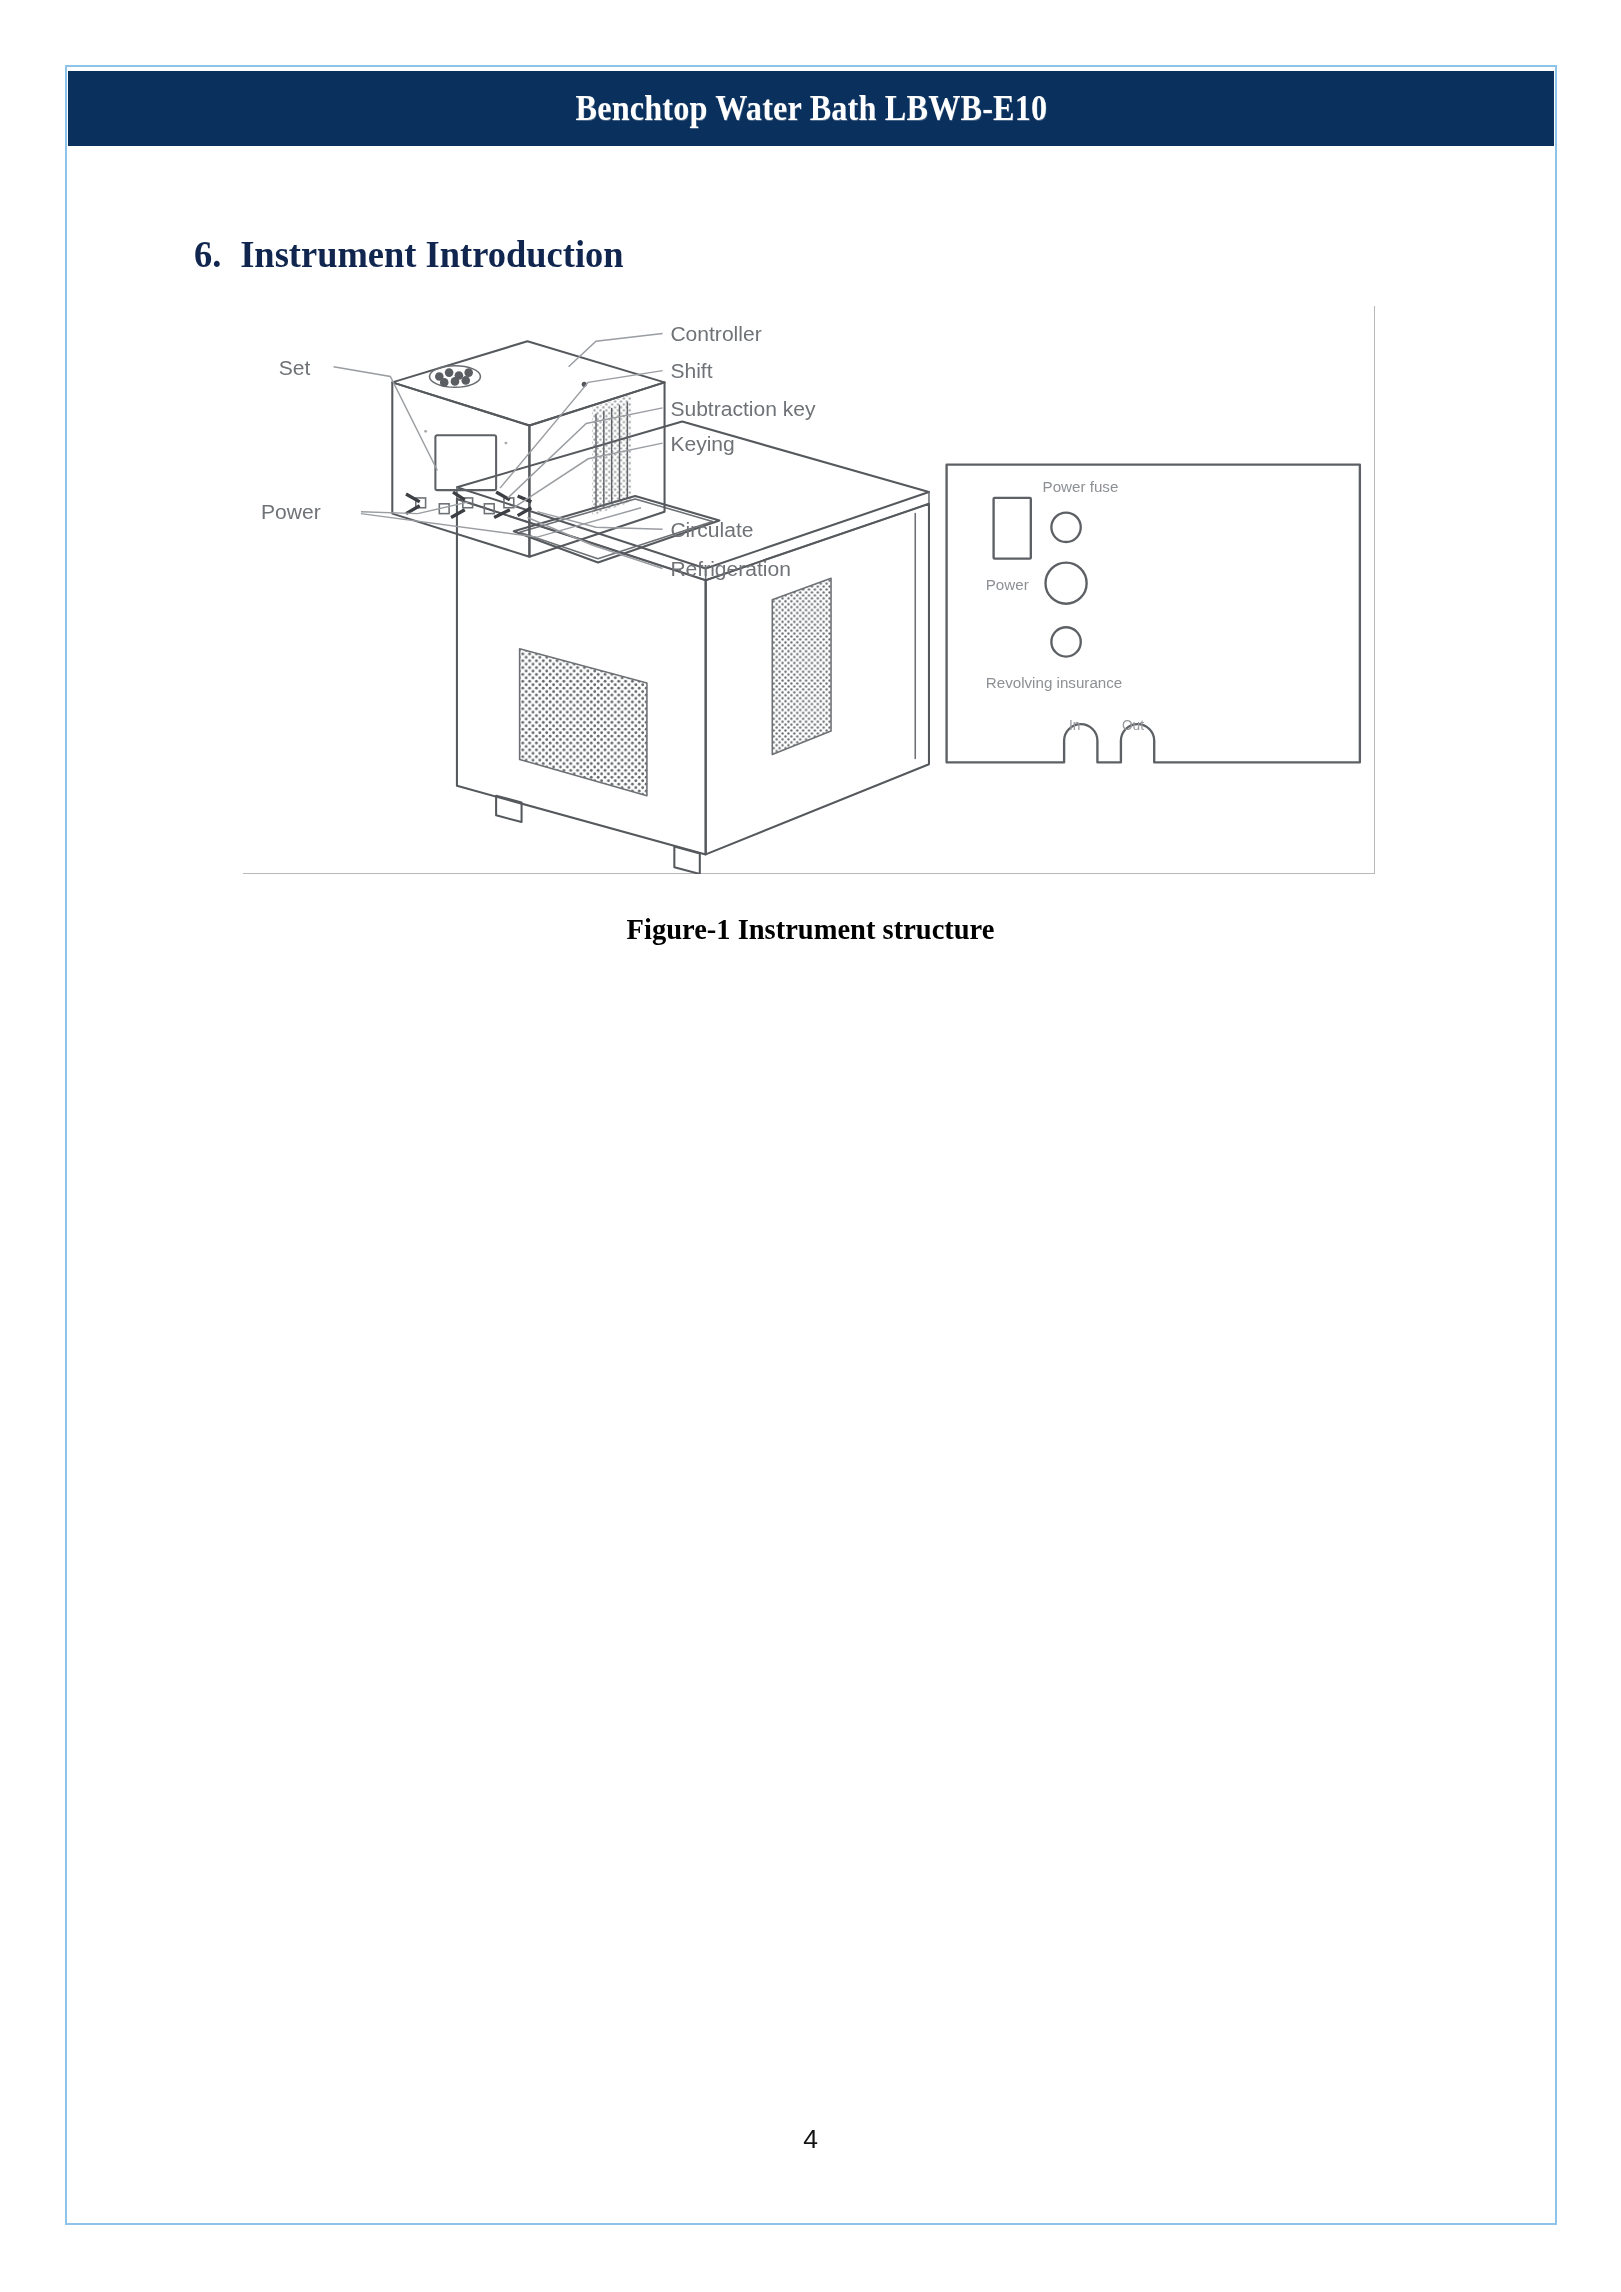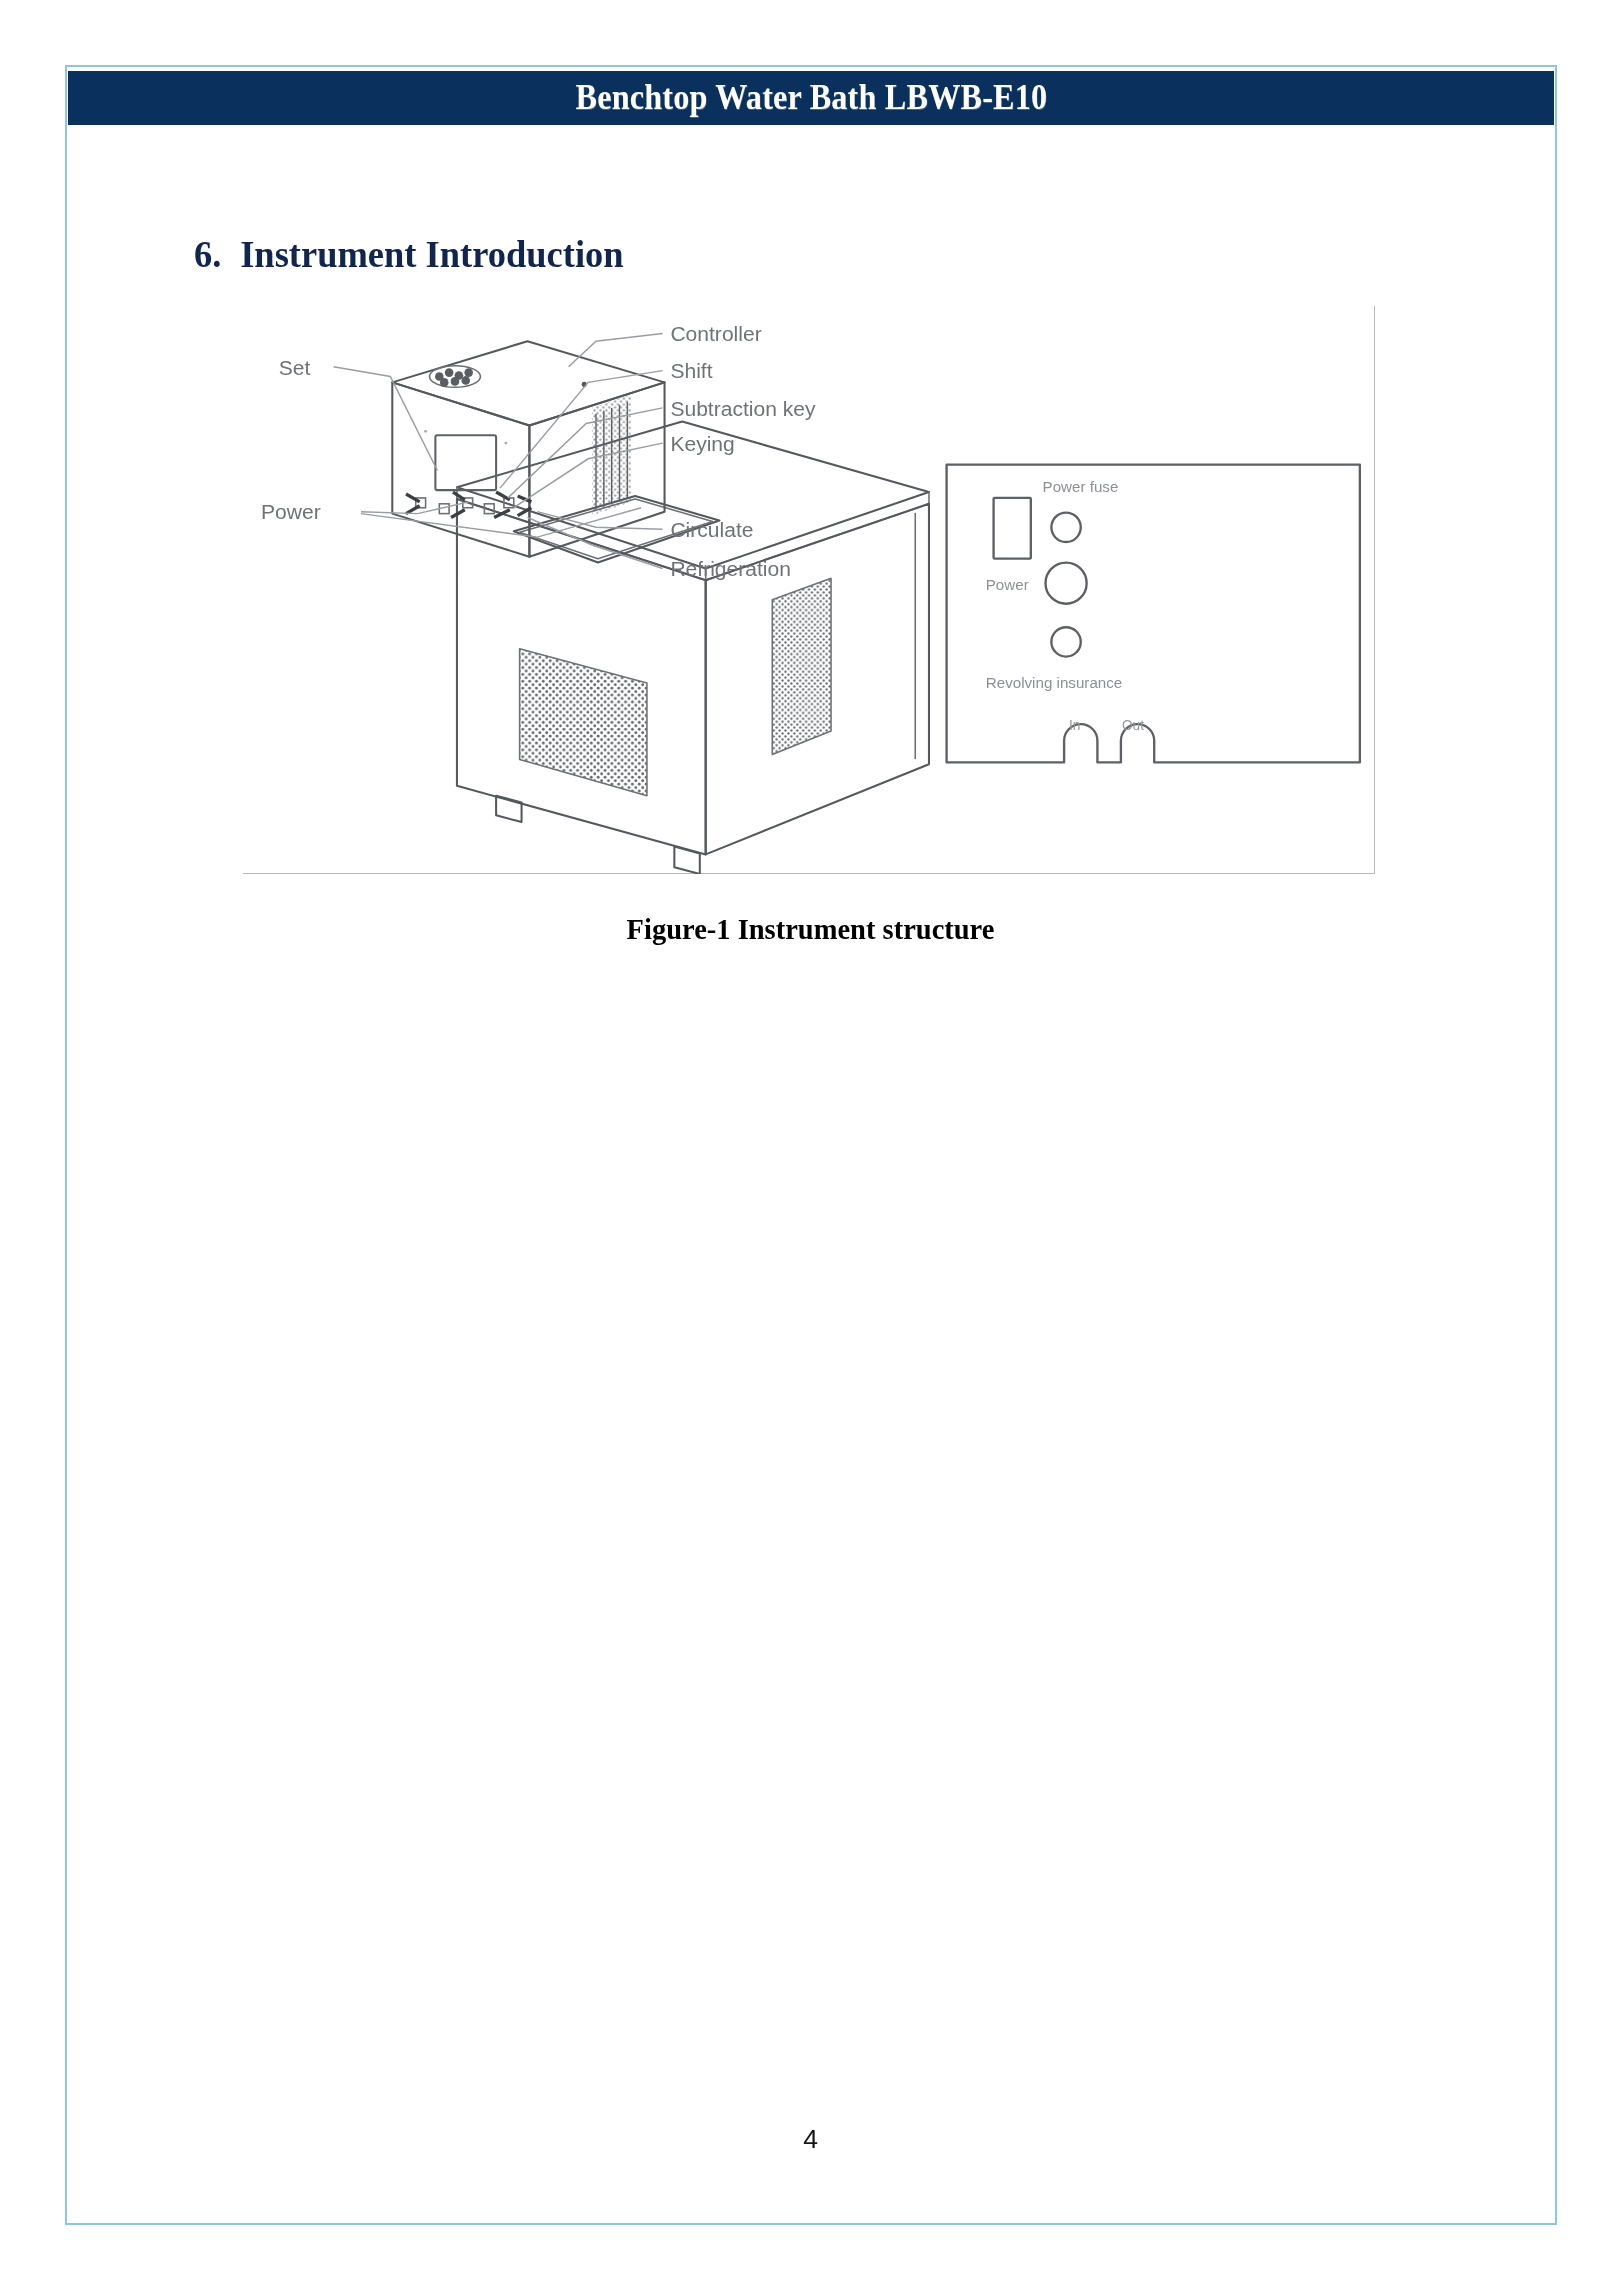--- a/index.html
+++ b/index.html
@@ -25,21 +25,21 @@
     border: 2.9px solid #8fc4ea;
     box-sizing: border-box;
   }
 
   
   #header-banner {
     position: absolute;
     left: 68px;
     top: 71px;
     width: 1486px;
-    height: 54px;
+    height: 75px;
     background: #0a315e;
     display: flex;
     align-items: center;
     justify-content: center;
   }
   #header-title {
     color: #ffffff;
     font-family: "Liberation Serif", serif;
     font-weight: bold;
     font-size: 35px;

